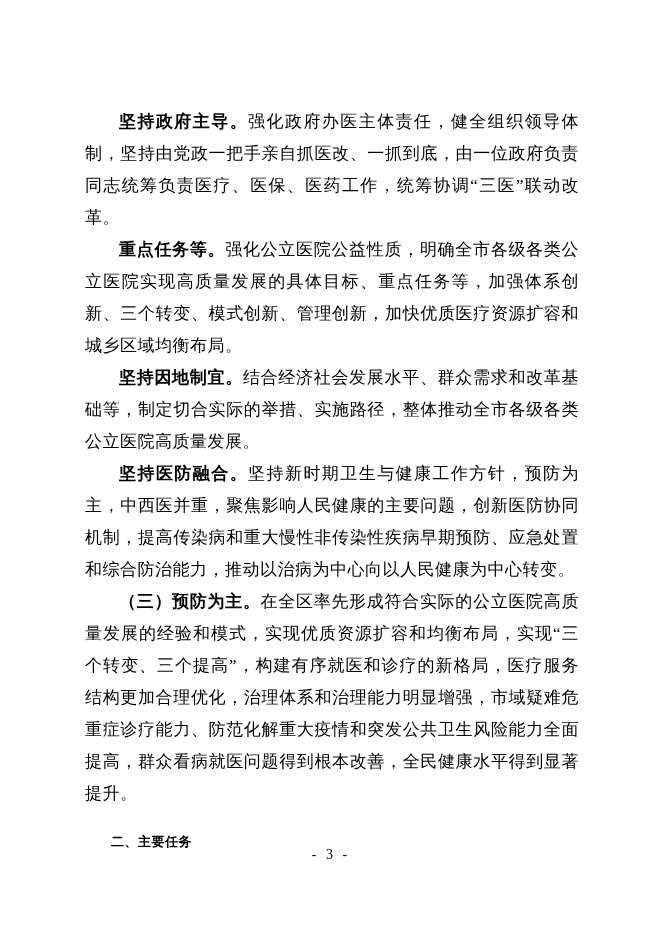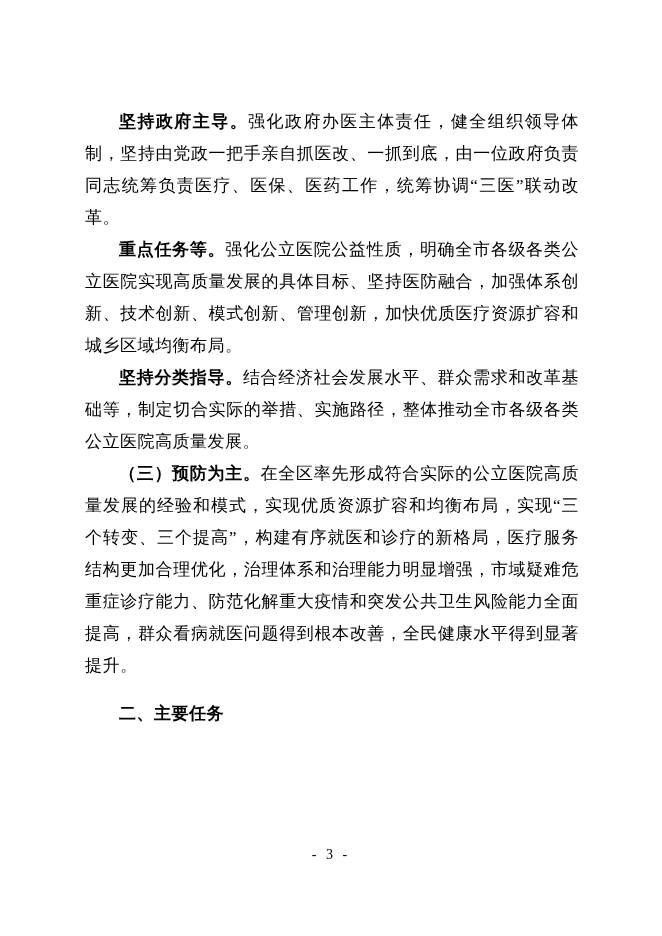--- a/index.html
+++ b/index.html
@@ -32,21 +32,21 @@
     text-indent: 2em;
   }
   .para .lead {
     font-weight: bold;
   }
   .section-heading {
     margin: 16px 0 0 0;
     text-indent: 2em;
     font-weight: bold;
     font-family: "Liberation Sans", "DejaVu Sans", sans-serif;
-    font-size: 17px;
+    font-size: 13px;
     line-height: 32px;
   }
   .footer {
     position: absolute;
     left: 0;
     width: 100%;
     bottom: 58px;
     text-align: center;
     font-size: 14px;
     letter-spacing: 3px;
@@ -55,24 +55,25 @@
   }
 </style>
 </head>
 <body>
 
 <div class="page">
   <div class="content">
 
     <p class="para"><span class="lead">坚持政府主导。</span><span>强化政府办医主体责任，健全组织领导体制，坚持由党政一把手亲自抓医改、一抓到底，由一位政府负责同志统筹负责医疗、医保、医药工作，统筹协调“三医”联动改革。</span></p>
 
-    <p class="para"><span class="lead">重点任务等。</span><span>强化公立医院公益性质，明确全市各级各类公立医院实现高质量发展的具体目标、坚持医防融合，加强体系创新、技术创新、模式创新、管理创新，加快优质医疗资源扩容和城乡区域均衡布局。</span></p>
+    <p class="para"><span class="lead">重点任务等。</span><span>强化公立医院公益性质，明确全市各级各类公立医院实现高质量发展的具体目标、重点任务等，加强体系创新、三个转变、模式创新、管理创新，加快优质医疗资源扩容和城乡区域均衡布局。</span></p>
 
-    <p class="para"><span class="lead">坚持分类指导。</span><span>结合经济社会发展水平、群众需求和改革基础等，制定切合实际的举措、实施路径，整体推动全市各级各类公立医院高质量发展。</span></p>
+    <p class="para"><span class="lead">坚持因地制宜。</span><span>结合经济社会发展水平、群众需求和改革基础等，制定切合实际的举措、实施路径，整体推动全市各级各类公立医院高质量发展。</span></p>
 
+    <p class="para"><span class="lead">坚持医防融合。</span><span>坚持新时期卫生与健康工作方针，预防为主，中西医并重，聚焦影响人民健康的主要问题，创新医防协同机制，提高传染病和重大慢性非传染性疾病早期预防、应急处置和综合防治能力，推动以治病为中心向以人民健康为中心转变。</span></p>
 
     <p class="para"><span class="lead">（三）预防为主。</span><span>在全区率先形成符合实际的公立医院高质量发展的经验和模式，实现优质资源扩容和均衡布局，实现“三个转变、三个提高”，构建有序就医和诊疗的新格局，医疗服务结构更加合理优化，治理体系和治理能力明显增强，市域疑难危重症诊疗能力、防范化解重大疫情和突发公共卫生风险能力全面提高，群众看病就医问题得到根本改善，全民健康水平得到显著提升。</span></p>
 
     <p class="section-heading">二、主要任务</p>
 
   </div>
 
   <div class="footer">- 3 -</div>
 </div>
 

